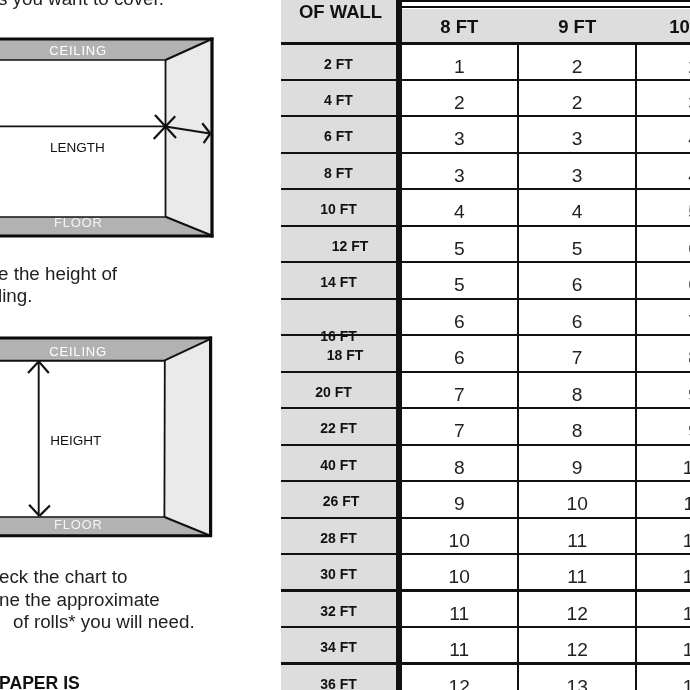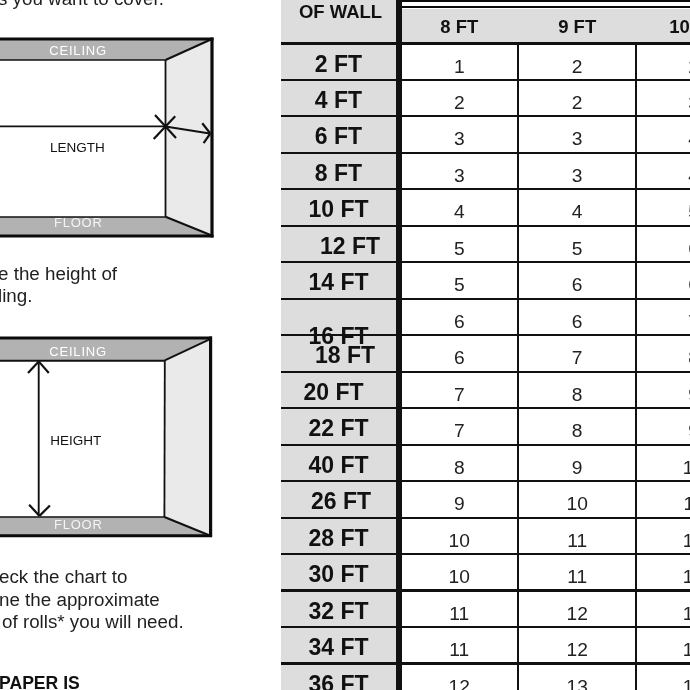--- a/index.html
+++ b/index.html
@@ -1,18 +1,18 @@
 <!DOCTYPE html>
 <html><head><meta charset="utf-8">
 <style>
 html,body{margin:0;padding:0}
 body{width:690px;height:690px;overflow:hidden;position:relative;background:#fff;
  font-family:"Liberation Sans",sans-serif;color:#1a1a1a;filter:grayscale(1) blur(0.4px)}
 .txt{position:absolute;font-size:18.8px;line-height:22.6px;white-space:pre;color:#1f1f1f}
-.cl{position:absolute;height:36.5px;line-height:41.5px;text-align:center;font-weight:bold;font-size:23px;color:#111}
+.cl{position:absolute;height:36.5px;line-height:41.5px;text-align:center;font-weight:bold;font-size:14px;color:#111}
 .cd{position:absolute;height:36.5px;line-height:45.5px;text-align:center;font-size:19.2px;color:#222}
 .hl{position:absolute;left:281px;width:409px;height:2.2px;background:#111}
 .vl{position:absolute;background:#111}
 </style></head>
 <body>
 
 <div class="txt" style="left:-2px;top:-12.4px">s you want to cover.</div>
 
 <svg style="position:absolute;left:0;top:36px" width="216" height="203" viewBox="0 36 216 203">
 
@@ -95,21 +95,21 @@
 
  <text x="78.1" y="355.6" text-anchor="middle" font-size="13" letter-spacing="0.8" fill="#ffffff">CEILING</text>
 
  <text x="78.3" y="529.4" text-anchor="middle" font-size="13" letter-spacing="0.8" fill="#f4f4f4">FLOOR</text>
 
  <text x="75.8" y="445.1" text-anchor="middle" font-size="13.5" fill="#111">HEIGHT</text>
 </svg>
 
 <div class="txt" style="left:-1px;top:566.1px">eck the chart to
 ne the approximate
-<span style="margin-left:3px">of rolls* you will need.</span></div>
+<span style="margin-left:14px">of rolls* you will need.</span></div>
 
 <div class="txt" style="left:-1px;top:674.6px;font-weight:bold;font-size:17.6px;line-height:17.6px;color:#111">PAPER IS</div>
 
 <div style="position:absolute;left:281px;top:0;width:115px;height:690px;background:#dddddd"></div>
 
 <div style="position:absolute;left:401.5px;top:8.5px;width:288.5px;height:34px;background:#dddddd"></div>
 
 <div style="position:absolute;left:401.5px;top:0;width:288.5px;height:2px;background:#0b0b0b"></div>
 
 <div style="position:absolute;left:401.5px;top:6px;width:288.5px;height:2.2px;background:#0b0b0b"></div>

